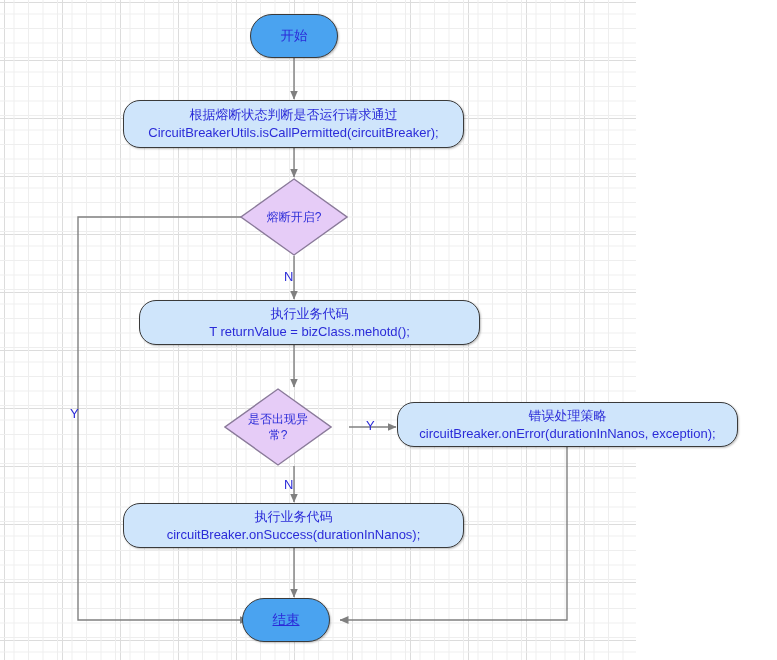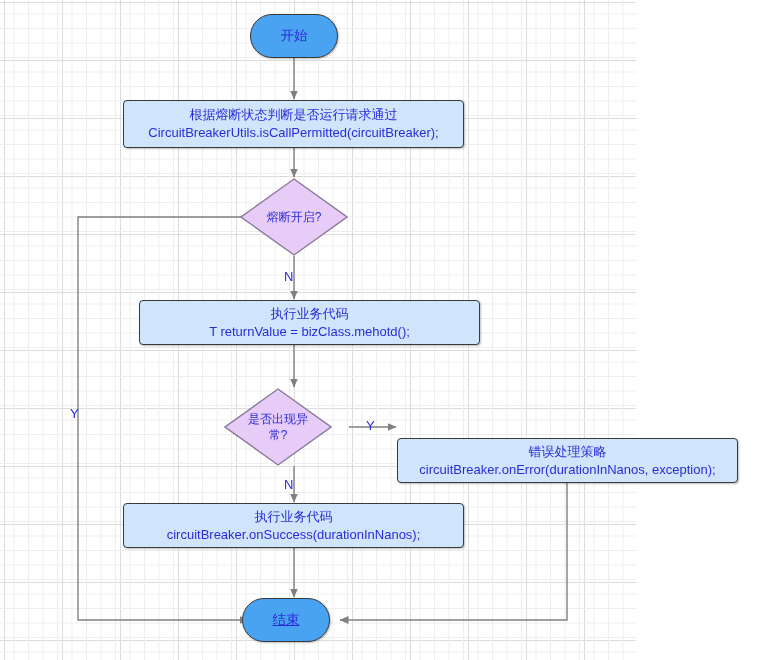--- a/index.html
+++ b/index.html
@@ -57,21 +57,21 @@
     background: #4aa3f0;
     border: 1.5px solid #3a3a3a;
     border-radius: 26px;
     box-shadow: 1px 1px 2px rgba(0,0,0,0.25);
     font-size: 13.5px;
   }
 
   .process {
     background: #cfe5fb;
     border: 1.5px solid #3a3a3a;
-    border-radius: 4px;
+    border-radius: 17px;
     box-shadow: 1px 1px 2px rgba(0,0,0,0.25);
     padding: 0 8px;
     text-align: center;
   }
 
   .decision {
     background: transparent;
     border: none;
   }
   .decision .diamond-shape {
@@ -149,21 +149,21 @@
   </div>
 
   <div class="node decision" style="left:224px; top:388px; width:108px; height:78px;">
     <svg class="diamond-shape" viewBox="0 0 108 78" preserveAspectRatio="none">
       <polygon points="54,1 107,39 54,77 1,39" fill="#e6ccf7" stroke="#8a7a9a" stroke-width="1.4"></polygon>
     </svg>
     <span class="diamond-label">是否出现异
 常?</span>
   </div>
 
-  <div class="node process" style="left:397px; top:402px; width:341px; height:45px;margin-top:36px;">
+  <div class="node process" style="left:397px; top:402px; width:341px; height:45px;">
     <span>错误处理策略
 circuitBreaker.onError(durationInNanos, exception);</span>
   </div>
 
   <div class="node process" style="left:123px; top:503px; width:341px; height:45px;">
     <span>执行业务代码
 circuitBreaker.onSuccess(durationInNanos);</span>
   </div>
 
   <div class="node terminal" style="left:242px; top:598px; width:88px; height:44px;text-decoration:underline;">

